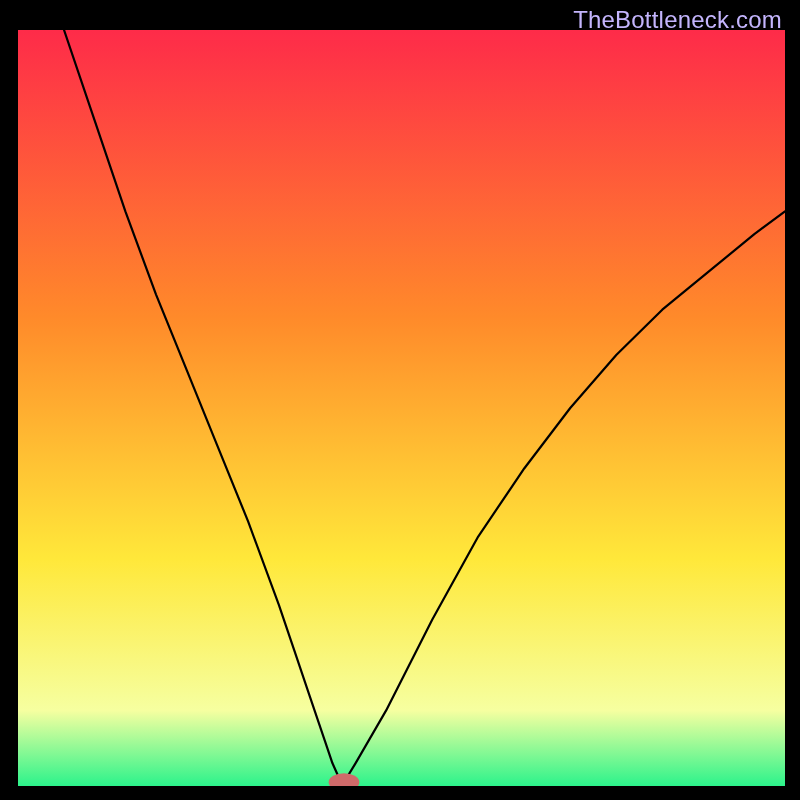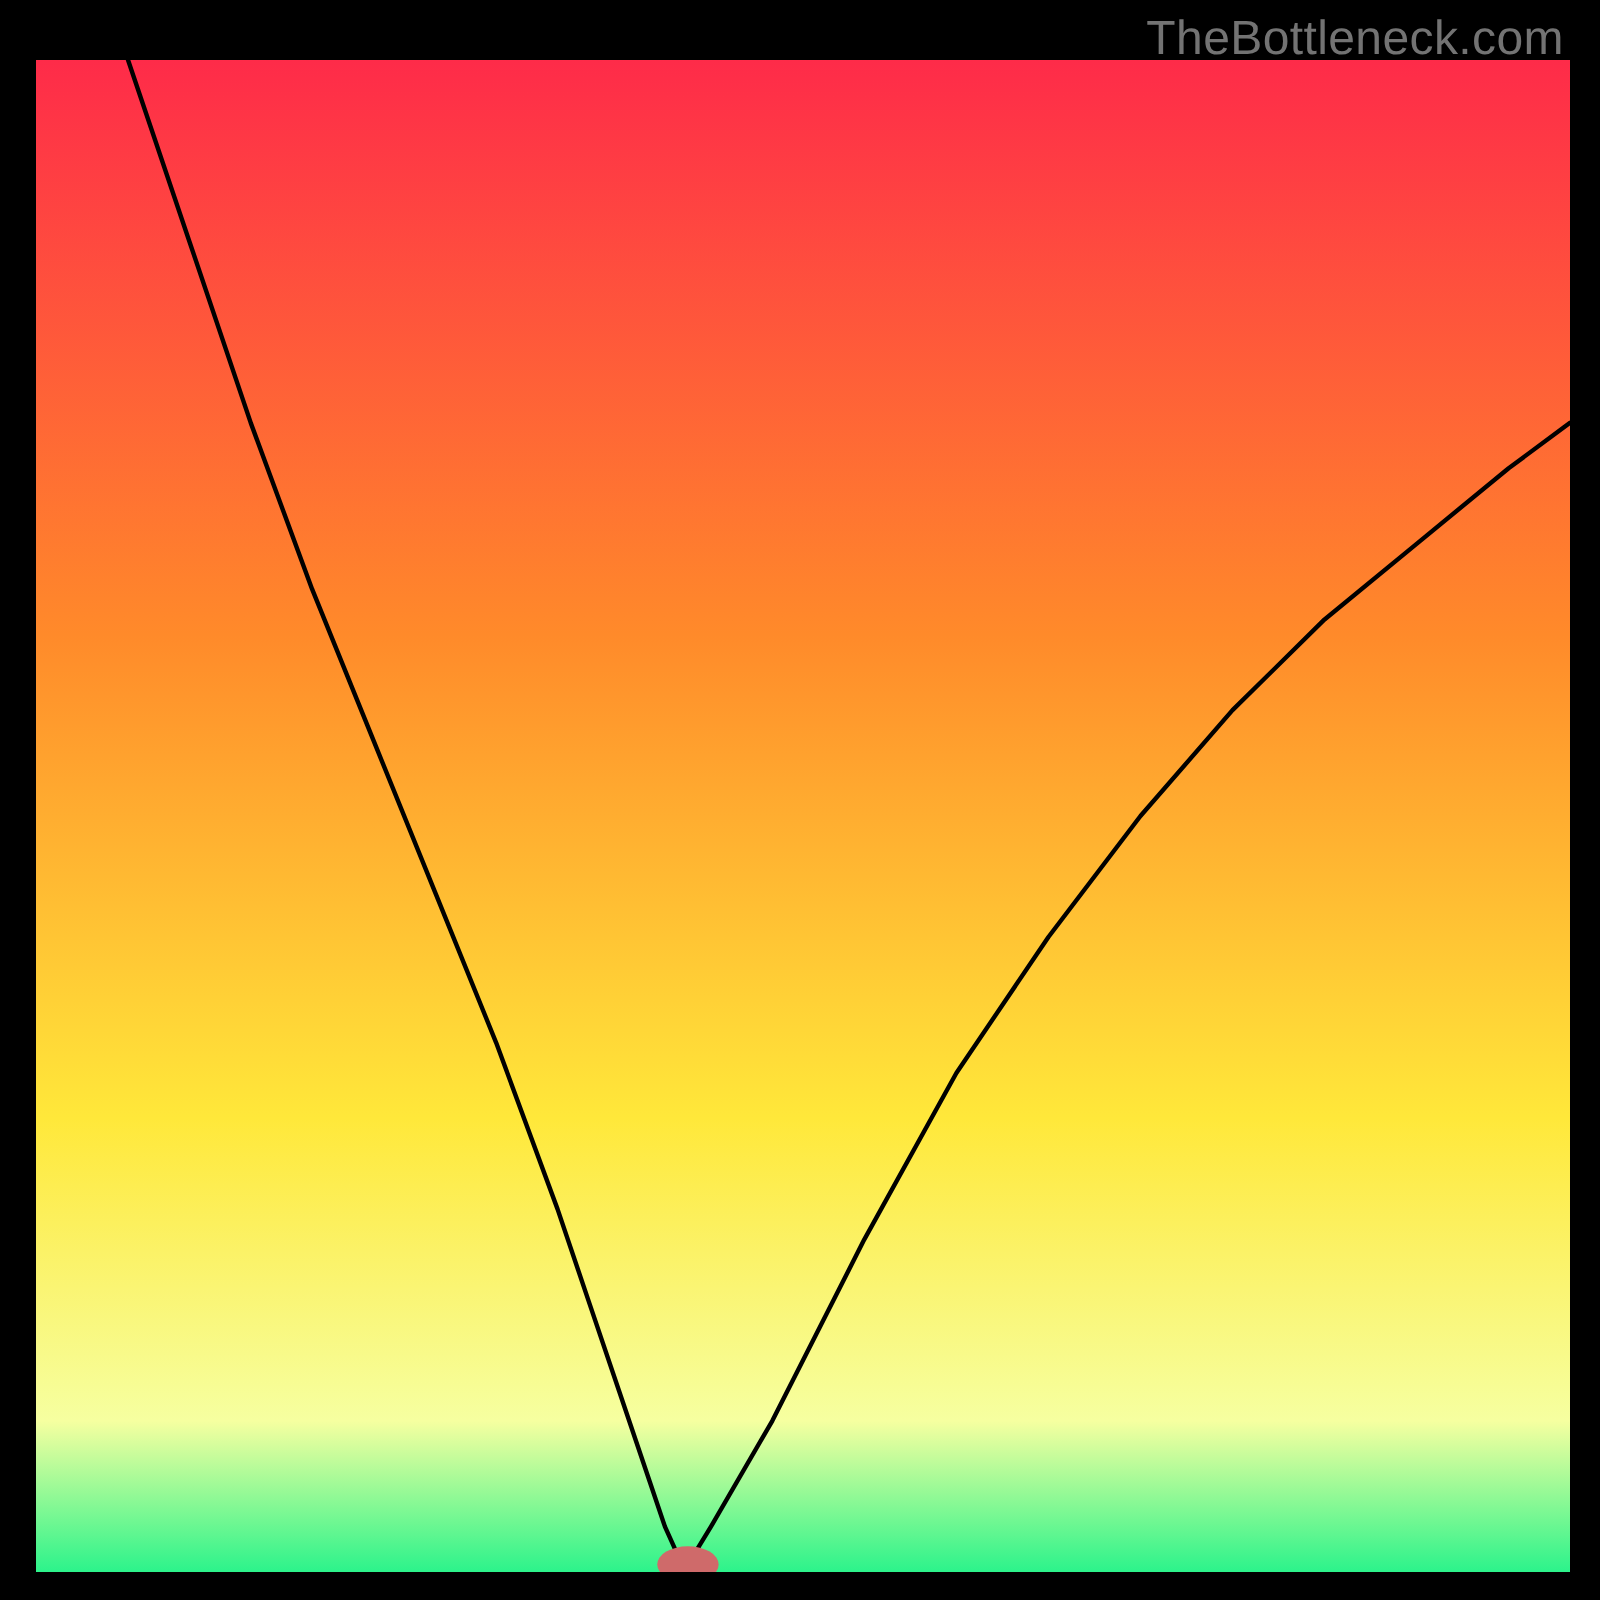--- a/index.html
+++ b/index.html
@@ -14,21 +14,21 @@
   .frame {
     position: relative;
     width: 800px;
     height: 800px;
     background: #000;
   }
   .watermark {
     position: absolute;
     top: 6px;
     right: 18px;
-    color: #737373;
+    color: #c4b5fd;
     font-size: 24px;
     font-weight: 400;
     letter-spacing: 0.2px;
     z-index: 50;
     user-select: none;
     text-align: center;
   }
   .plot-wrap {
     position: absolute;
     left: 18px;

